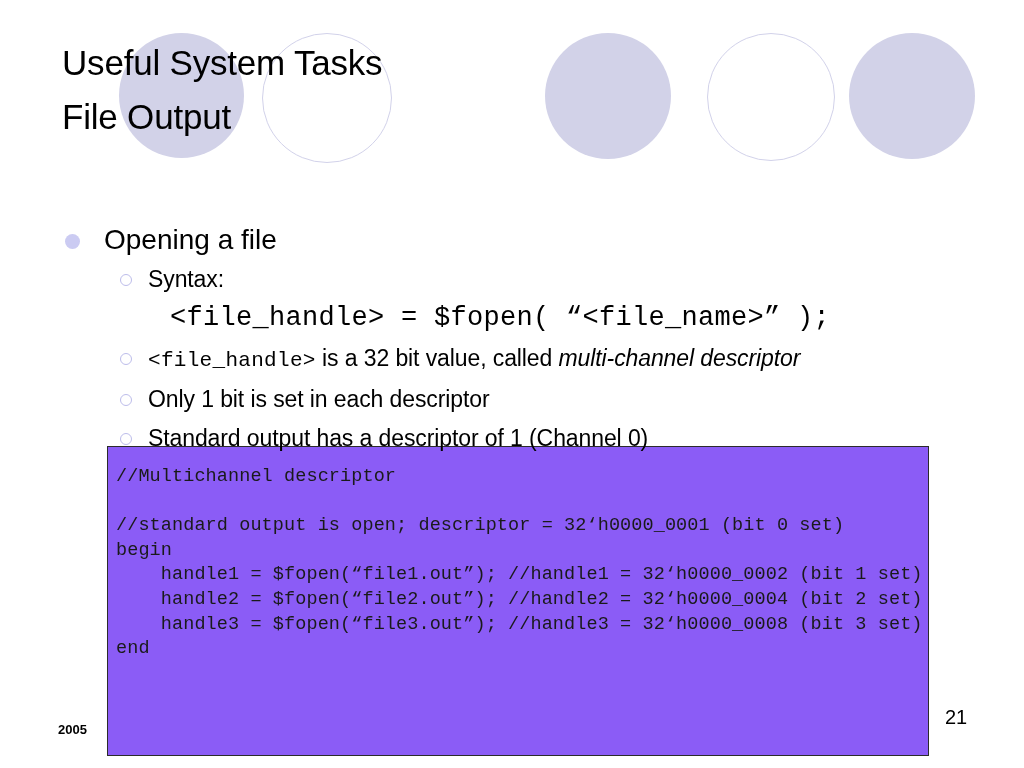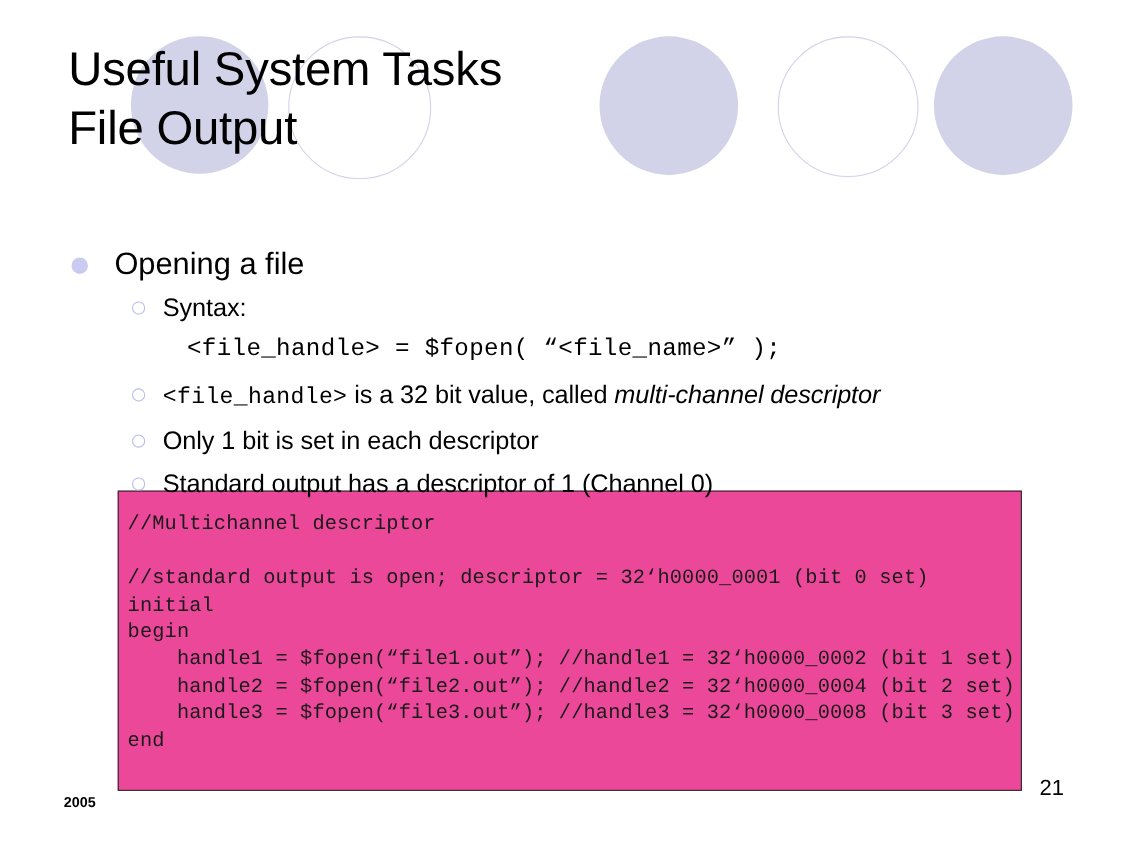--- a/index.html
+++ b/index.html
@@ -37,21 +37,21 @@
 
   
   .title-block {
     position: absolute;
     left: 62px;
     top: 36px;
     width: 600px;
     z-index: 3;
   }
   .title-line {
-    font-size: 43px;
+    font-size: 35px;
     line-height: 54px;
     font-weight: normal;
     letter-spacing: -0.2px;
     color: #000000;
     white-space: nowrap;
   }
 
   
   .body-block {
     position: absolute;
@@ -92,21 +92,21 @@
     width: 12px;
     height: 12px;
     border-radius: 50%;
     border: 1.6px solid #bdbdeb;
     background: transparent;
     box-sizing: border-box;
   }
   .syntax-line {
     padding-left: 110px;
     font-family: "Liberation Mono", monospace;
-    font-size: 22px;
+    font-size: 27px;
     line-height: 30px;
     margin-top: 6px;
     margin-bottom: 10px;
     letter-spacing: 0.3px;
   }
   .mono-inline {
     font-family: "Liberation Mono", monospace;
     font-size: 21px;
     letter-spacing: 0.3px;
   }
@@ -114,23 +114,23 @@
     font-style: italic;
     text-align: center;
   }
 
   
   .code-box {
     position: absolute;
     left: 107px;
     top: 446px;
     width: 822px;
-    height: 273px;
+    height: 310px;
     border: 1.6px solid #2b2b2b;
-    background: #ec4899;
+    background: #8b5cf6;
     box-sizing: border-box;
     z-index: 2;
     overflow: hidden;
   }
   .code-inner {
     padding: 18px 0 0 8px;
   }
   .code-line {
     font-family: "Liberation Mono", monospace;
     font-size: 18.5px;
@@ -207,21 +207,20 @@
     <span>Standard output has a descriptor of 1 (Channel 0)</span>
   </div>
 
 </div>
 
 <div class="code-box">
   <div class="code-inner">
     <div class="code-line">//Multichannel descriptor</div>
     <div class="code-line blank"></div>
     <div class="code-line">//standard output is open; descriptor = 32‘h0000_0001 (bit 0 set)</div>
-    <div class="code-line">initial</div>
     <div class="code-line">begin</div>
     <div class="code-line">    handle1 = $fopen(“file1.out”); //handle1 = 32‘h0000_0002 (bit 1 set)</div>
     <div class="code-line">    handle2 = $fopen(“file2.out”); //handle2 = 32‘h0000_0004 (bit 2 set)</div>
     <div class="code-line">    handle3 = $fopen(“file3.out”); //handle3 = 32‘h0000_0008 (bit 3 set)</div>
     <div class="code-line">end</div>
   </div>
 </div>
 
 <div class="footer-left">2005</div>
 <div class="footer-right">21</div>

